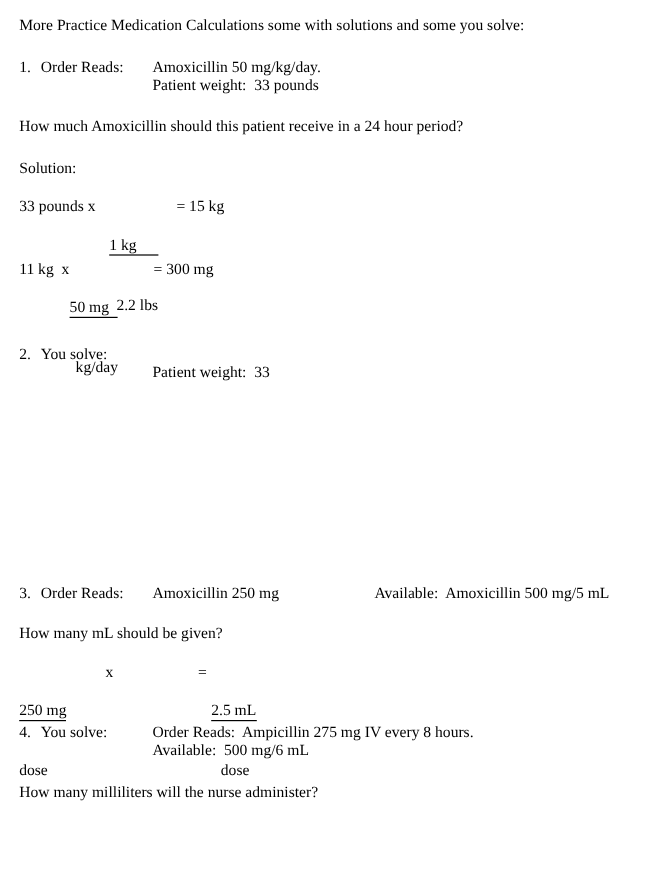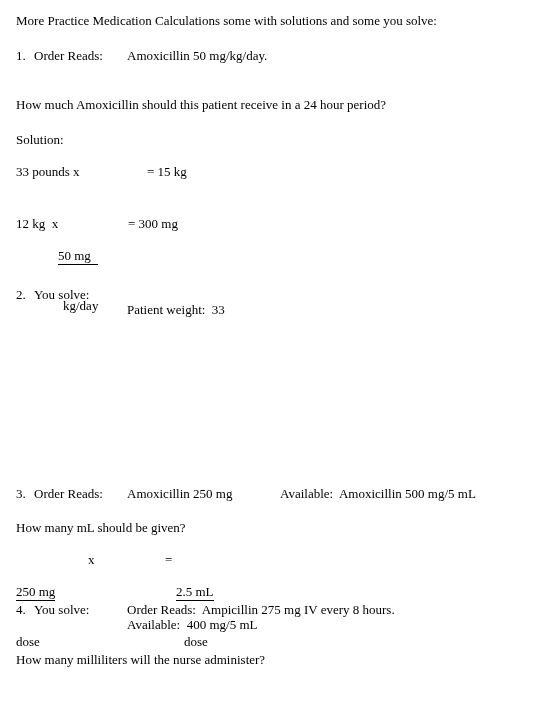--- a/index.html
+++ b/index.html
@@ -75,59 +75,64 @@
 </head>
 <body>
 
 <div class="page">
 
   <div class="row" style="left:16px; top:13px;">More Practice Medication Calculations some with solutions and some you solve:</div>
 
   <div class="col-label" style="left:16px; top:48px;">1.</div>
   <div class="col-label" style="left:34px; top:48px;">Order Reads:</div>
   <div class="col-body" style="top:48px;">Amoxicillin 50 mg/kg/day.</div>
+  <div class="col-body" style="top:63px;">Patient weight:  33 pounds</div>
 
   <div class="row" style="left:16px; top:97px;">How much Amoxicillin should this patient receive in a 24 hour period?</div>
 
   <div class="row" style="left:16px; top:132px;">Solution:</div>
 
   <div class="plain" style="left:16px; top:164px;">33 pounds x </div>
+  <div class="frac" style="left:91px; top:164px;">
+    <span class="num">1 kg</span>
+    <span class="den" style="padding-left:6px;">2.2 lbs</span>
+  </div>
   <div class="plain" style="left:147px; top:164px;">= 15 kg</div>
 
-  <div class="plain" style="left:16px; top:216px;">12 kg  x </div>
+  <div class="plain" style="left:16px; top:216px;">11 kg  x </div>
   <div class="frac" style="left:58px; top:216px;">
     <span class="num">50 mg</span>
     <span class="den" style="padding-left:5px;">kg/day</span>
   </div>
   <div class="plain" style="left:128px; top:216px;">= 300 mg</div>
 
   <div class="col-label" style="left:16px; top:287px;">2.</div>
   <div class="col-label" style="left:34px; top:287px;">You solve:</div>
   <div class="col-body" style="top:302px;">Patient weight:  33</div>
 
   <div class="workspace" style="top:320px; height:160px;"></div>
 
   <div class="col-label" style="left:16px; top:486px;">3.</div>
   <div class="col-label" style="left:34px; top:486px;">Order Reads:</div>
   <div class="col-body" style="top:486px;">Amoxicillin 250 mg</div>
-  <div class="col-avail" style="top:486px;">Available:  Amoxicillin 500 mg/5 mL</div>
+  <div class="col-avail" style="top:486px;margin-left:32px;">Available:  Amoxicillin 500 mg/5 mL</div>
 
   <div class="row" style="left:16px; top:520px;">How many mL should be given?</div>
 
   <div class="frac" style="left:16px; top:552px;">
     <span class="num">250 mg</span>
     <span class="den">dose</span>
   </div>
   <div class="plain" style="left:88px; top:552px;">x</div>
   <div class="plain" style="left:165px; top:552px;">=</div>
   <div class="frac" style="left:176px; top:552px;">
     <span class="num">2.5 mL</span>
     <span class="den" style="padding-left:8px;">dose</span>
   </div>
 
   <div class="col-label" style="left:16px; top:602px;">4.</div>
   <div class="col-label" style="left:34px; top:602px;">You solve:</div>
   <div class="col-body" style="top:602px;">Order Reads:  Ampicillin 275 mg IV every 8 hours.</div>
-  <div class="col-body" style="top:617px;">Available:  400 mg/5 mL</div>
+  <div class="col-body" style="top:617px;">Available:  500 mg/6 mL</div>
 
   <div class="row" style="left:16px; top:652px;">How many milliliters will the nurse administer?</div>
 
 </div>
 
 </body></html>

